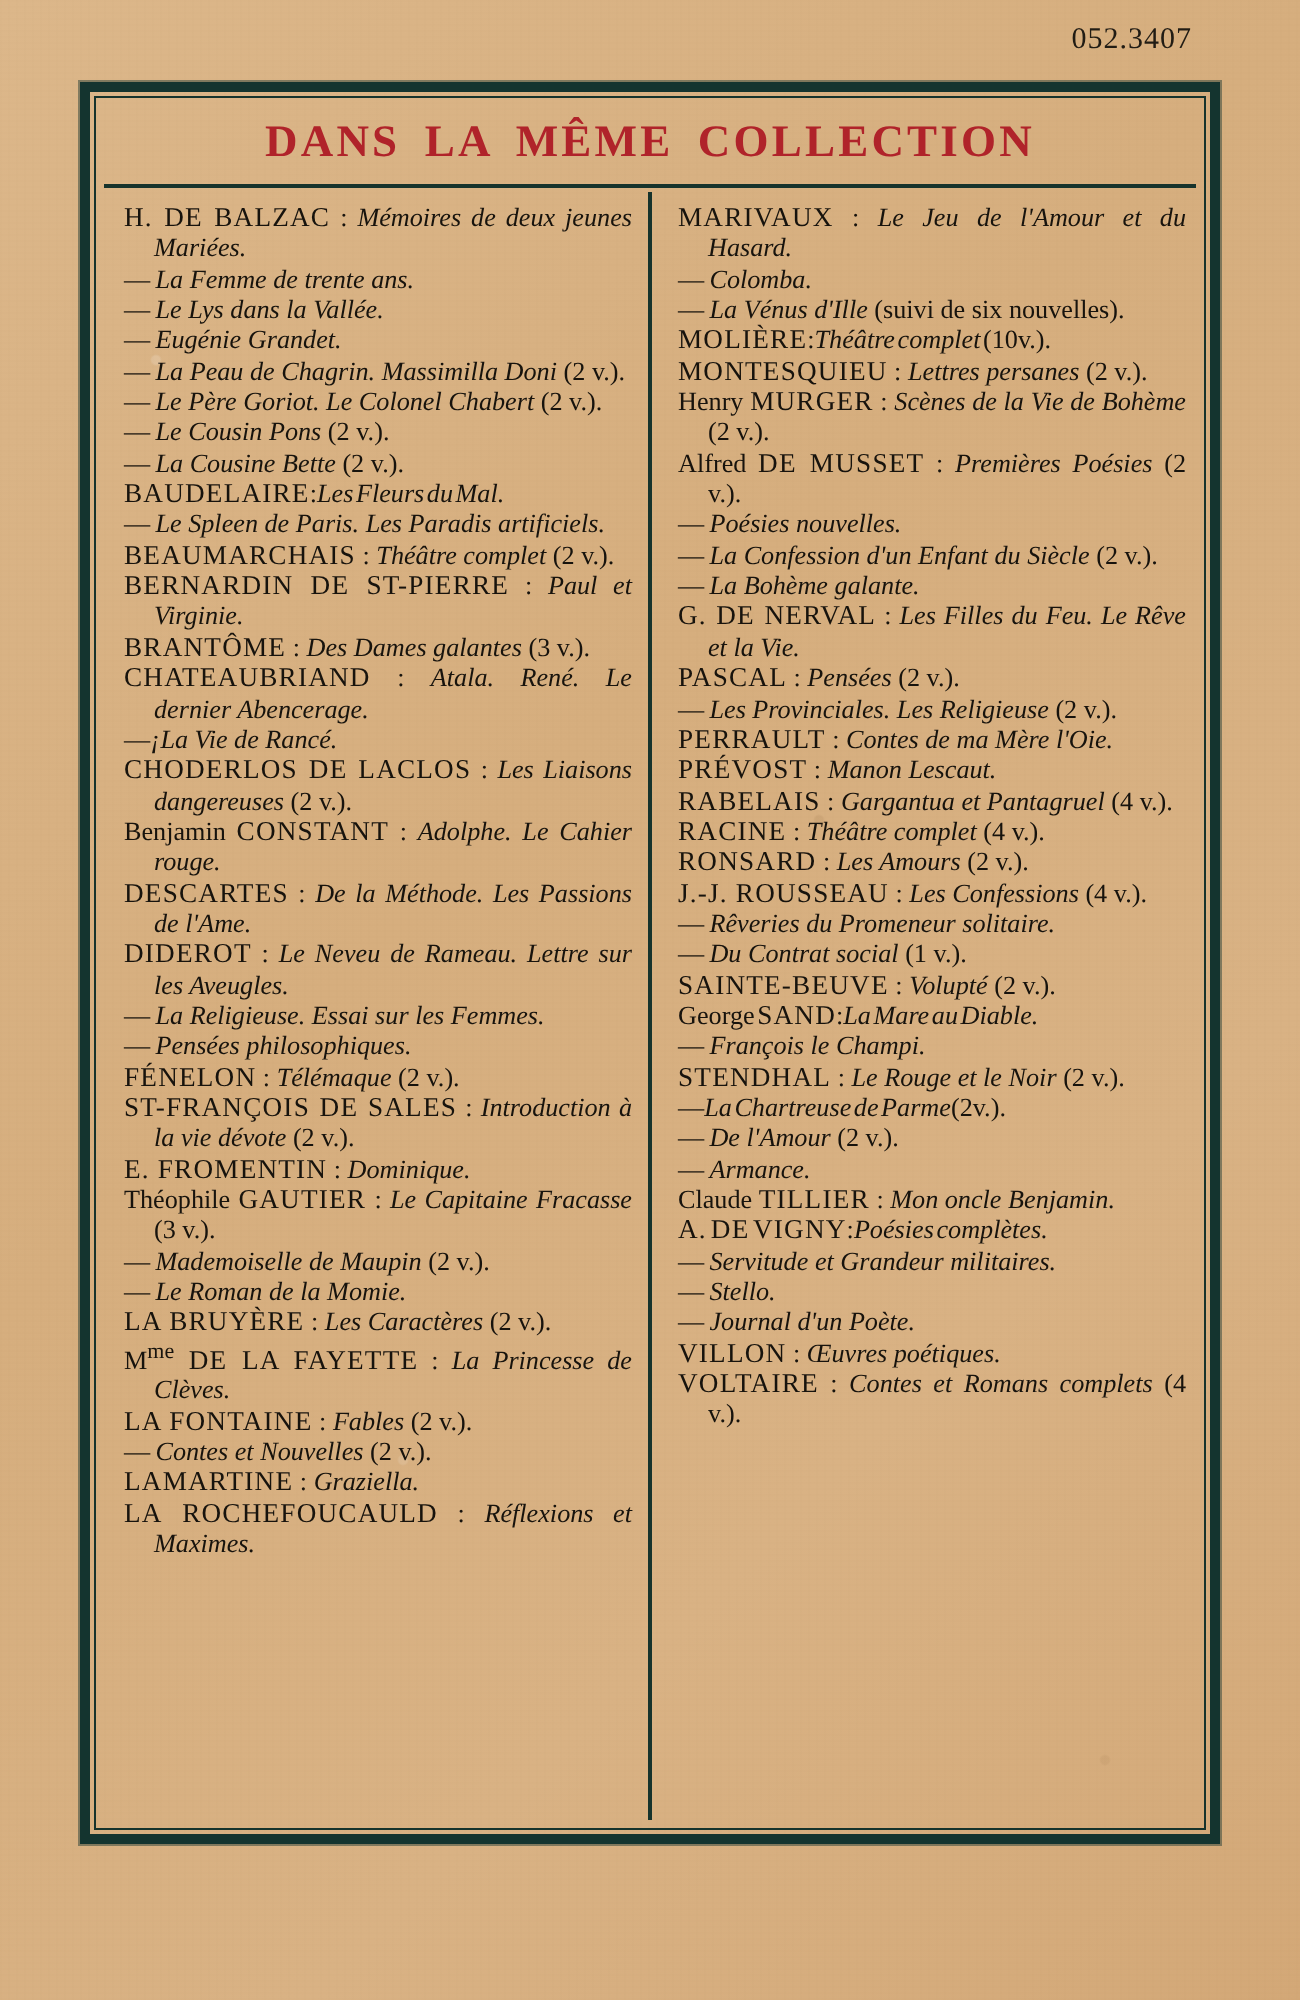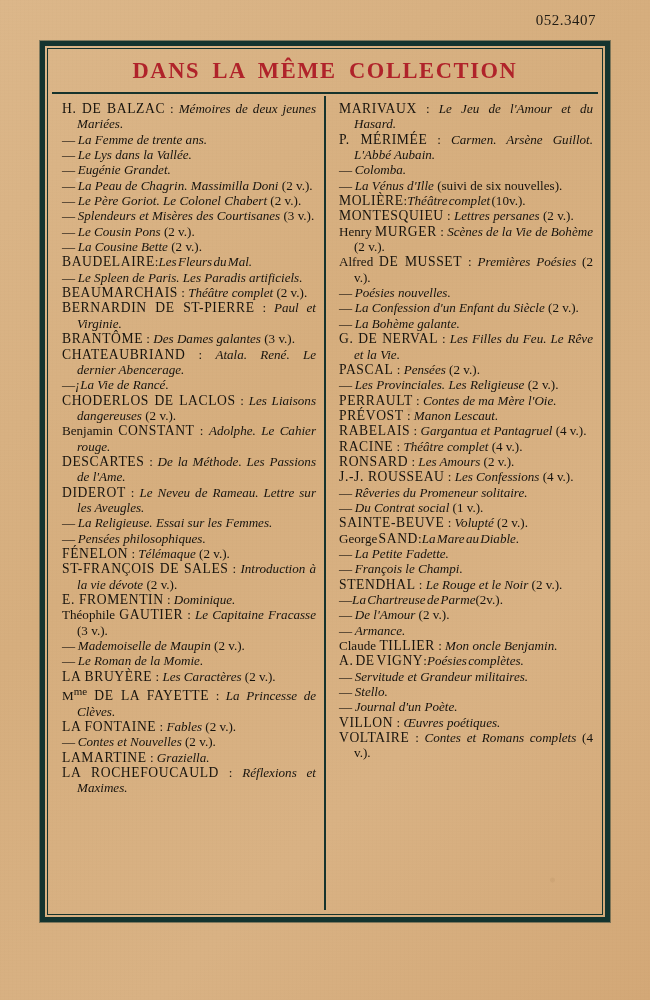--- a/index.html
+++ b/index.html
@@ -174,21 +174,20 @@
 
       <div id="columns">
         <div id="divider"></div>
         <div class="col left" id="col-left">
             <p class="entry"><span class="sc">H. DE BALZAC</span><span> : </span><span class="it">Mémoires de deux jeunes Mariées.</span></p>
             <p class="entry dash"><span>— </span><span class="it">La Femme de trente ans.</span></p>
             <p class="entry dash"><span>— </span><span class="it">Le Lys dans la Vallée.</span></p>
             <p class="entry dash"><span>— </span><span class="it">Eugénie Grandet.</span></p>
             <p class="entry dash"><span>— </span><span class="it">La Peau de Chagrin. Massimilla Doni</span><span class="vol"> (2 v.).</span></p>
             <p class="entry dash"><span>— </span><span class="it">Le Père Goriot. Le Colonel Chabert</span><span class="vol"> (2 v.).</span></p>
-            <p class="entry dash"><span>— </span><span class="it">Splendeurs et Misères des Courtisanes</span><span class="vol"> (3 v.).</span></p>
             <p class="entry dash"><span>— </span><span class="it">Le Cousin Pons</span><span class="vol"> (2 v.).</span></p>
             <p class="entry dash"><span>— </span><span class="it">La Cousine Bette</span><span class="vol"> (2 v.).</span></p>
             <p class="entry tight"><span class="sc">BAUDELAIRE</span><span>:</span><span class="it">Les Fleurs du Mal.</span></p>
             <p class="entry dash"><span>— </span><span class="it">Le Spleen de Paris. Les Paradis artificiels.</span></p>
             <p class="entry"><span class="sc">BEAUMARCHAIS</span><span> : </span><span class="it">Théâtre complet</span><span class="vol"> (2 v.).</span></p>
             <p class="entry"><span class="sc">BERNARDIN DE ST-PIERRE</span><span> : </span><span class="it">Paul et Virginie.</span></p>
             <p class="entry"><span class="sc">BRANTÔME</span><span> : </span><span class="it">Des Dames galantes</span><span class="vol"> (3 v.).</span></p>
             <p class="entry"><span class="sc">CHATEAUBRIAND</span><span> : </span><span class="it">Atala. René. Le dernier Abencerage.</span></p>
             <p class="entry dash"><span>—</span><span class="it">¡La Vie de Rancé.</span></p>
             <p class="entry"><span class="sc">CHODERLOS DE LACLOS</span><span> : </span><span class="it">Les Liaisons dangereuses</span><span class="vol"> (2 v.).</span></p>
@@ -205,21 +204,20 @@
             <p class="entry dash"><span>— </span><span class="it">Le Roman de la Momie.</span></p>
             <p class="entry"><span class="sc">LA BRUYÈRE</span><span> : </span><span class="it">Les Caractères</span><span class="vol"> (2 v.).</span></p>
             <p class="entry"><span>M</span><span class="sup">me</span><span class="sc"> DE LA FAYETTE</span><span> : </span><span class="it">La Princesse de Clèves.</span></p>
             <p class="entry"><span class="sc">LA FONTAINE</span><span> : </span><span class="it">Fables</span><span class="vol"> (2 v.).</span></p>
             <p class="entry dash"><span>— </span><span class="it">Contes et Nouvelles</span><span class="vol"> (2 v.).</span></p>
             <p class="entry"><span class="sc">LAMARTINE</span><span> : </span><span class="it">Graziella.</span></p>
             <p class="entry"><span class="sc">LA ROCHEFOUCAULD</span><span> : </span><span class="it">Réflexions et Maximes.</span></p>
           </div>
         <div class="col right" id="col-right">
             <p class="entry"><span class="sc">MARIVAUX</span><span> : </span><span class="it">Le Jeu de l'Amour et du Hasard.</span></p>
-            <p class="entry"><span class="sc">P. MÉRIMÉE</span><span> : </span><span class="it">Carmen. Arsène Guillot. L'Abbé Aubain.</span></p>
             <p class="entry dash"><span>— </span><span class="it">Colomba.</span></p>
             <p class="entry dash"><span>— </span><span class="it">La Vénus d'Ille</span><span class="vol"> (suivi de six nouvelles).</span></p>
             <p class="entry tight"><span class="sc">MOLIÈRE</span><span>:</span><span class="it">Théâtre complet</span><span class="vol"> (10v.).</span></p>
             <p class="entry"><span class="sc">MONTESQUIEU</span><span> : </span><span class="it">Lettres persanes</span><span class="vol"> (2 v.).</span></p>
             <p class="entry"><span>Henry </span><span class="sc">MURGER</span><span> : </span><span class="it">Scènes de la Vie de Bohème</span><span class="vol"> (2 v.).</span></p>
             <p class="entry"><span>Alfred </span><span class="sc">DE MUSSET</span><span> : </span><span class="it">Premières Poésies</span><span class="vol"> (2 v.).</span></p>
             <p class="entry dash"><span>— </span><span class="it">Poésies nouvelles.</span></p>
             <p class="entry dash"><span>— </span><span class="it">La Confession d'un Enfant du Siècle</span><span class="vol"> (2 v.).</span></p>
             <p class="entry dash"><span>— </span><span class="it">La Bohème galante.</span></p>
             <p class="entry"><span class="sc">G. DE NERVAL</span><span> : </span><span class="it">Les Filles du Feu. Le Rêve et la Vie.</span></p>
@@ -228,21 +226,20 @@
             <p class="entry"><span class="sc">PERRAULT</span><span> : </span><span class="it">Contes de ma Mère l'Oie.</span></p>
             <p class="entry"><span class="sc">PRÉVOST</span><span> : </span><span class="it">Manon Lescaut.</span></p>
             <p class="entry"><span class="sc">RABELAIS</span><span> : </span><span class="it">Gargantua et Pantagruel</span><span class="vol"> (4 v.).</span></p>
             <p class="entry"><span class="sc">RACINE</span><span> : </span><span class="it">Théâtre complet</span><span class="vol"> (4 v.).</span></p>
             <p class="entry"><span class="sc">RONSARD</span><span> : </span><span class="it">Les Amours</span><span class="vol"> (2 v.).</span></p>
             <p class="entry"><span class="sc">J.-J. ROUSSEAU</span><span> : </span><span class="it">Les Confessions</span><span class="vol"> (4 v.).</span></p>
             <p class="entry dash"><span>— </span><span class="it">Rêveries du Promeneur solitaire.</span></p>
             <p class="entry dash"><span>— </span><span class="it">Du Contrat social</span><span class="vol"> (1 v.).</span></p>
             <p class="entry"><span class="sc">SAINTE-BEUVE</span><span> : </span><span class="it">Volupté</span><span class="vol"> (2 v.).</span></p>
             <p class="entry tight"><span>George </span><span class="sc">SAND</span><span>:</span><span class="it">La Mare au Diable.</span></p>
-            <p class="entry dash"><span>— </span><span class="it">La Petite Fadette.</span></p>
             <p class="entry dash"><span>— </span><span class="it">François le Champi.</span></p>
             <p class="entry"><span class="sc">STENDHAL</span><span> : </span><span class="it">Le Rouge et le Noir</span><span class="vol"> (2 v.).</span></p>
             <p class="entry dash tight"><span>—</span><span class="it">La Chartreuse de Parme</span><span class="vol">(2v.).</span></p>
             <p class="entry dash"><span>— </span><span class="it">De l'Amour</span><span class="vol"> (2 v.).</span></p>
             <p class="entry dash"><span>— </span><span class="it">Armance.</span></p>
             <p class="entry"><span>Claude </span><span class="sc">TILLIER</span><span> : </span><span class="it">Mon oncle Benjamin.</span></p>
             <p class="entry tight"><span class="sc">A. DE VIGNY</span><span>:</span><span class="it">Poésies complètes.</span></p>
             <p class="entry dash"><span>— </span><span class="it">Servitude et Grandeur militaires.</span></p>
             <p class="entry dash"><span>— </span><span class="it">Stello.</span></p>
             <p class="entry dash"><span>— </span><span class="it">Journal d'un Poète.</span></p>

